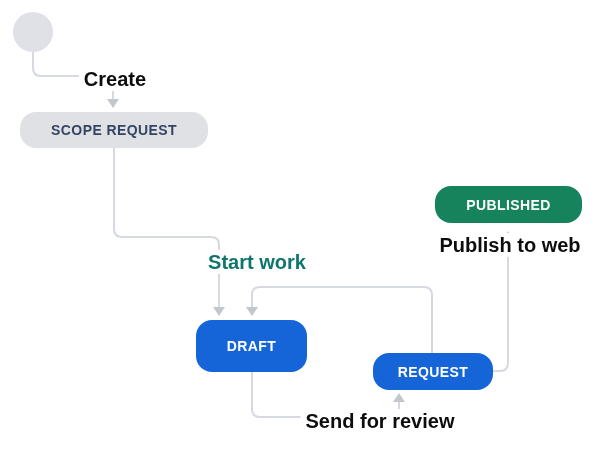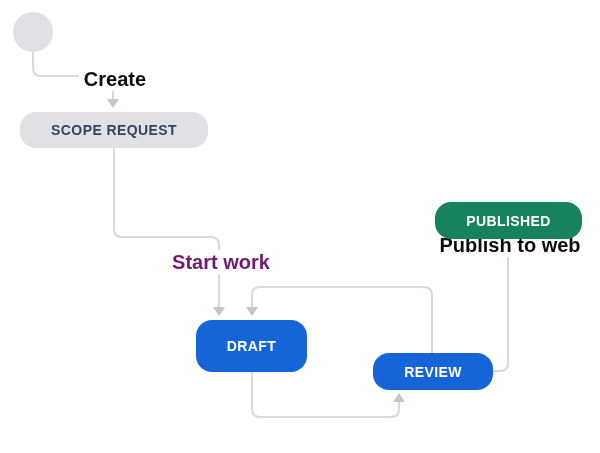--- a/index.html
+++ b/index.html
@@ -46,21 +46,21 @@
     font-size: 14px;
     font-weight: bold;
     letter-spacing: 0.4px;
     border-radius: 16px;
     cursor: pointer;
     user-select: none;
   }
   .status-scope   { left: 20px;  top: 112px; width: 188px; height: 36px; }
   .status-draft   { left: 196px; top: 320px; width: 111px; height: 52px; }
   .status-review  { left: 373px; top: 353px; width: 120px; height: 37px; }
-  .status-publish { left: 435px; top: 186px; width: 147px; height: 37px; margin-top: 16px; }
+  .status-publish { left: 435px; top: 186px; width: 147px; height: 37px; }
   .lbl-create  { left: 115px; top: 79px;  }
   .lbl-start   { left: 221px; top: 262px; }
   .lbl-update  { left: 284px; top: 288px; }
   .lbl-send    { left: 380px; top: 421px; }
   .lbl-publish { left: 510px; top: 245px; }
 </style>
 </head>
 <body>
 
 <div class="canvas">
@@ -78,23 +78,24 @@
     <polygon points="246,307 258,307 252,316" fill="#C2C7CE"></polygon>
 
     <path class="connector" d="M252,356 L252,409 Q252,417 260,417 L391,417 Q399,417 399,409 L399,402" stroke="#D6D9DF"></path>
     <polygon points="393,402 405,402 399,393" fill="#C2C7CE"></polygon>
 
     <path class="connector" d="M493,371 L500,371 Q508,371 508,363 L508,242" stroke="#D6D9DF"></path>
     <polygon points="502,242 514,242 508,231" fill="#C2C7CE"></polygon>
   </svg>
 
   <div class="tlabel lbl-create" style="color: rgb(13, 13, 13);">Create</div>
-  <div class="tlabel lbl-start" style="color: #701a75;">Start work</div>
+  <div class="tlabel lbl-start" style="color: #0f766e; margin-left: 36px;">Start work</div>
+  <div class="tlabel lbl-send" style="color: rgb(13, 13, 13);">Send for review</div>
   <div class="tlabel lbl-publish" style="color: rgb(13, 13, 13);">Publish to web</div>
 
   <div class="start-circle" style="background-color: rgb(223, 225, 230);"></div>
 
   <div class="status status-scope" style="background-color: rgb(223, 225, 229); color: rgb(52, 69, 99);">SCOPE REQUEST</div>
   <div class="status status-draft" style="background-color: rgb(21, 101, 217); color: rgb(255, 255, 255);">DRAFT</div>
-  <div class="status status-review" style="background-color: rgb(21, 101, 217); color: rgb(255, 255, 255);">REVIEW</div>
+  <div class="status status-review" style="background-color: rgb(21, 101, 217); color: rgb(255, 255, 255);">REQUEST</div>
   <div class="status status-publish" style="background-color: rgb(23, 131, 92); color: rgb(255, 255, 255);">PUBLISHED</div>
 
 </div>
 
 </body></html>

